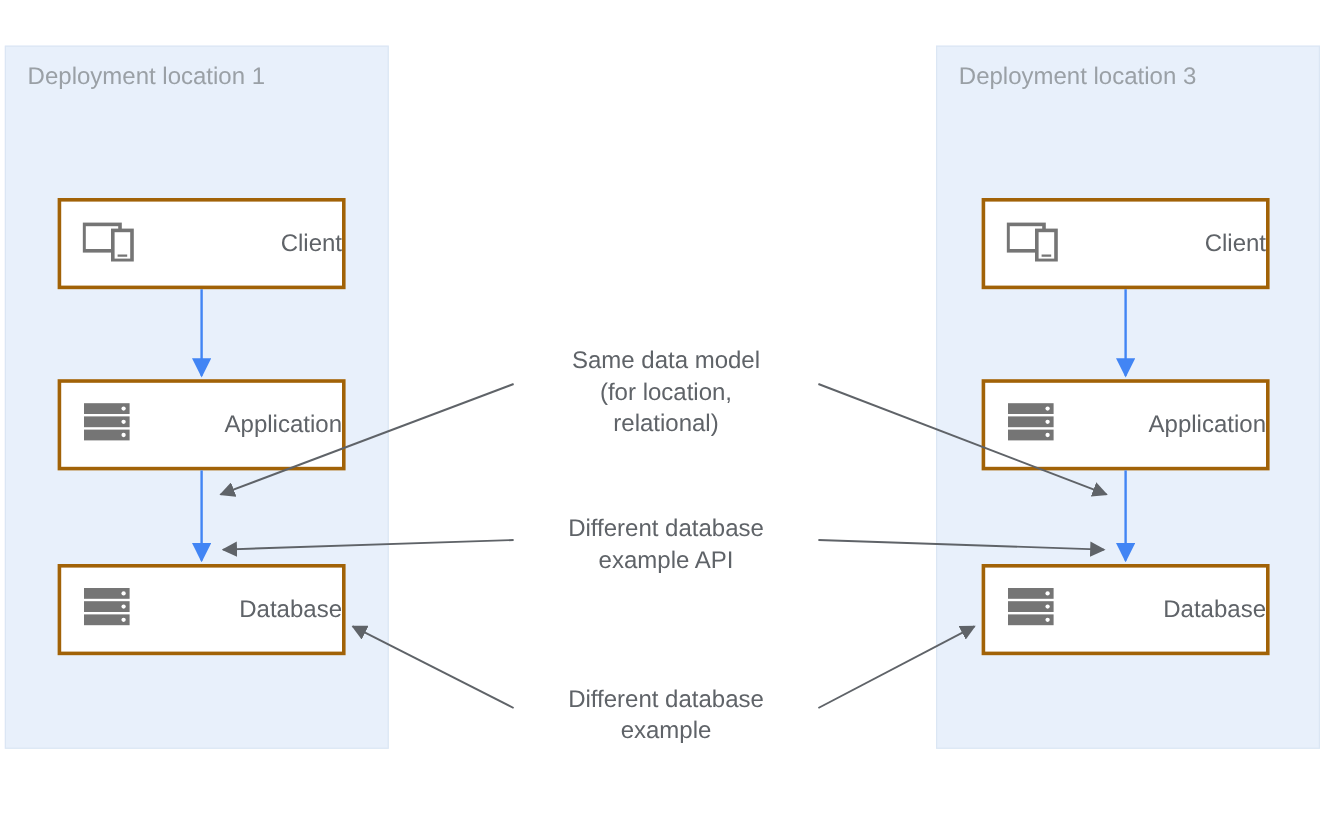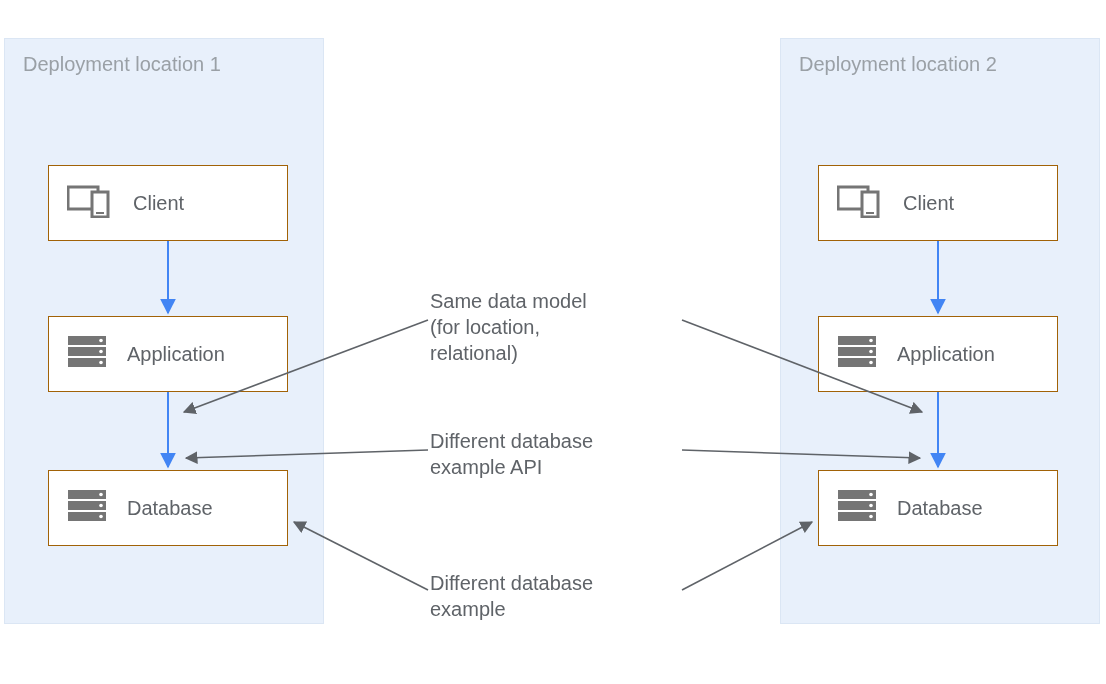--- a/index.html
+++ b/index.html
@@ -26,35 +26,36 @@
     position: absolute;
     top: 14px;
     left: 18px;
     font-size: 20px;
     color: #9aa0a6;
     font-weight: 400;
   }
   .node {
     position: absolute;
     background: #ffffff;
-    border: 1px solid #a16207;
+    border: 3px solid #a16207;
     box-sizing: border-box;
     display: flex;
     align-items: center;
     padding-left: 18px;
+    justify-content: space-between;
   }
   .node-label {
     font-size: 20px;
     color: #5f6368;
     margin-left: 20px;
     font-weight: 400;
   }
   .annotation {
     position: absolute;
-    text-align: left;
+    text-align: center;
     font-size: 20px;
     color: #5f6368;
     line-height: 1.3;
   }
   svg.overlay {
     position: absolute;
     left: 0;
     top: 0;
     pointer-events: none;
   }
@@ -65,21 +66,21 @@
 </head>
 <body>
 
 <div class="stage">
 
   <div class="region" style="left:4px; top:38px; width:320px; height:586px;">
     <div class="region-title">Deployment location 1</div>
   </div>
 
   <div class="region" style="left:780px; top:38px; width:320px; height:586px;">
-    <div class="region-title">Deployment location 2</div>
+    <div class="region-title">Deployment location 3</div>
   </div>
 
   <div class="node" style="left:48px; top:165px; width:240px; height:76px;">
     <span class="icon">
       <svg width="46" height="34" viewBox="0 0 46 34">
         <rect x="1" y="3" width="30" height="22" fill="none" stroke="#757575" stroke-width="3"></rect>
         <rect x="25" y="8" width="16" height="25" fill="#ffffff" stroke="#757575" stroke-width="3"></rect>
         <line x1="29" y1="29" x2="37" y2="29" stroke="#757575" stroke-width="2"></line>
       </svg>
     </span>

